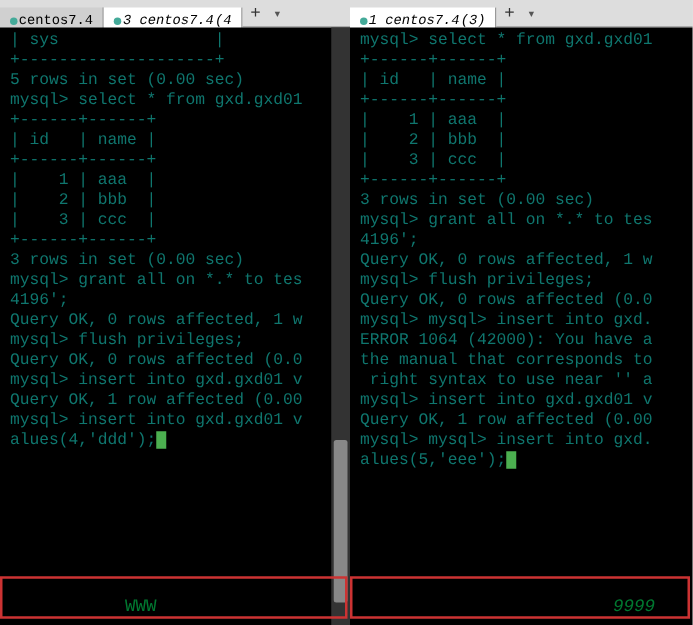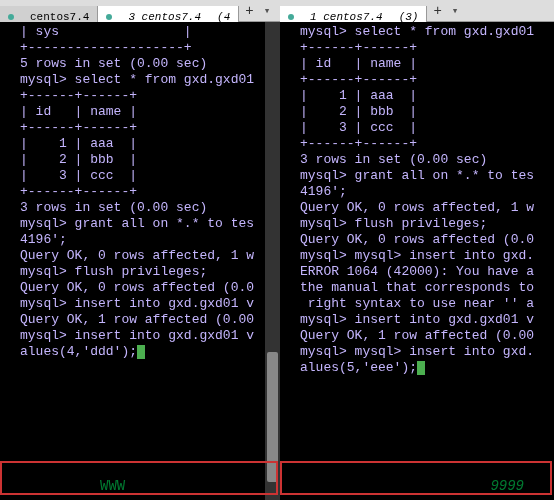--- a/index.html
+++ b/index.html
@@ -32,41 +32,41 @@
   border-bottom: 1px solid #999;
   font-size: 11px;
 }
 .tab {
   display: flex;
   align-items: center;
   padding: 2px 8px;
   background: #d0d0d0;
   border-right: 1px solid #999;
   height: 100%;
-  gap: 16px;
+  gap: 1px;
   cursor: pointer;
   margin-top: 12px;
 }
 .tab.active { background: #fff; font-style: italic; }
 .tab-dot {
   width: 6px; height: 6px;
   background: #4a9;
   border-radius: 50%;
 }
 .tab-add {
   padding: 0 6px;
   color: #333;
   cursor: pointer;
   font-size: 14px;
 }
 .terminal {
   background: #000;
-  color: #c4b5fd;
+  color: #0f766e;
   flex: 1;
-  padding: 2px 20px;
+  padding: 2px 8px;
   overflow: hidden;
   white-space: pre;
   line-height: 16px;
   font-size: 13px;
   position: relative;
 }
 .line { display: block; }
 .cursor {
   display: inline-block;
   width: 8px;

